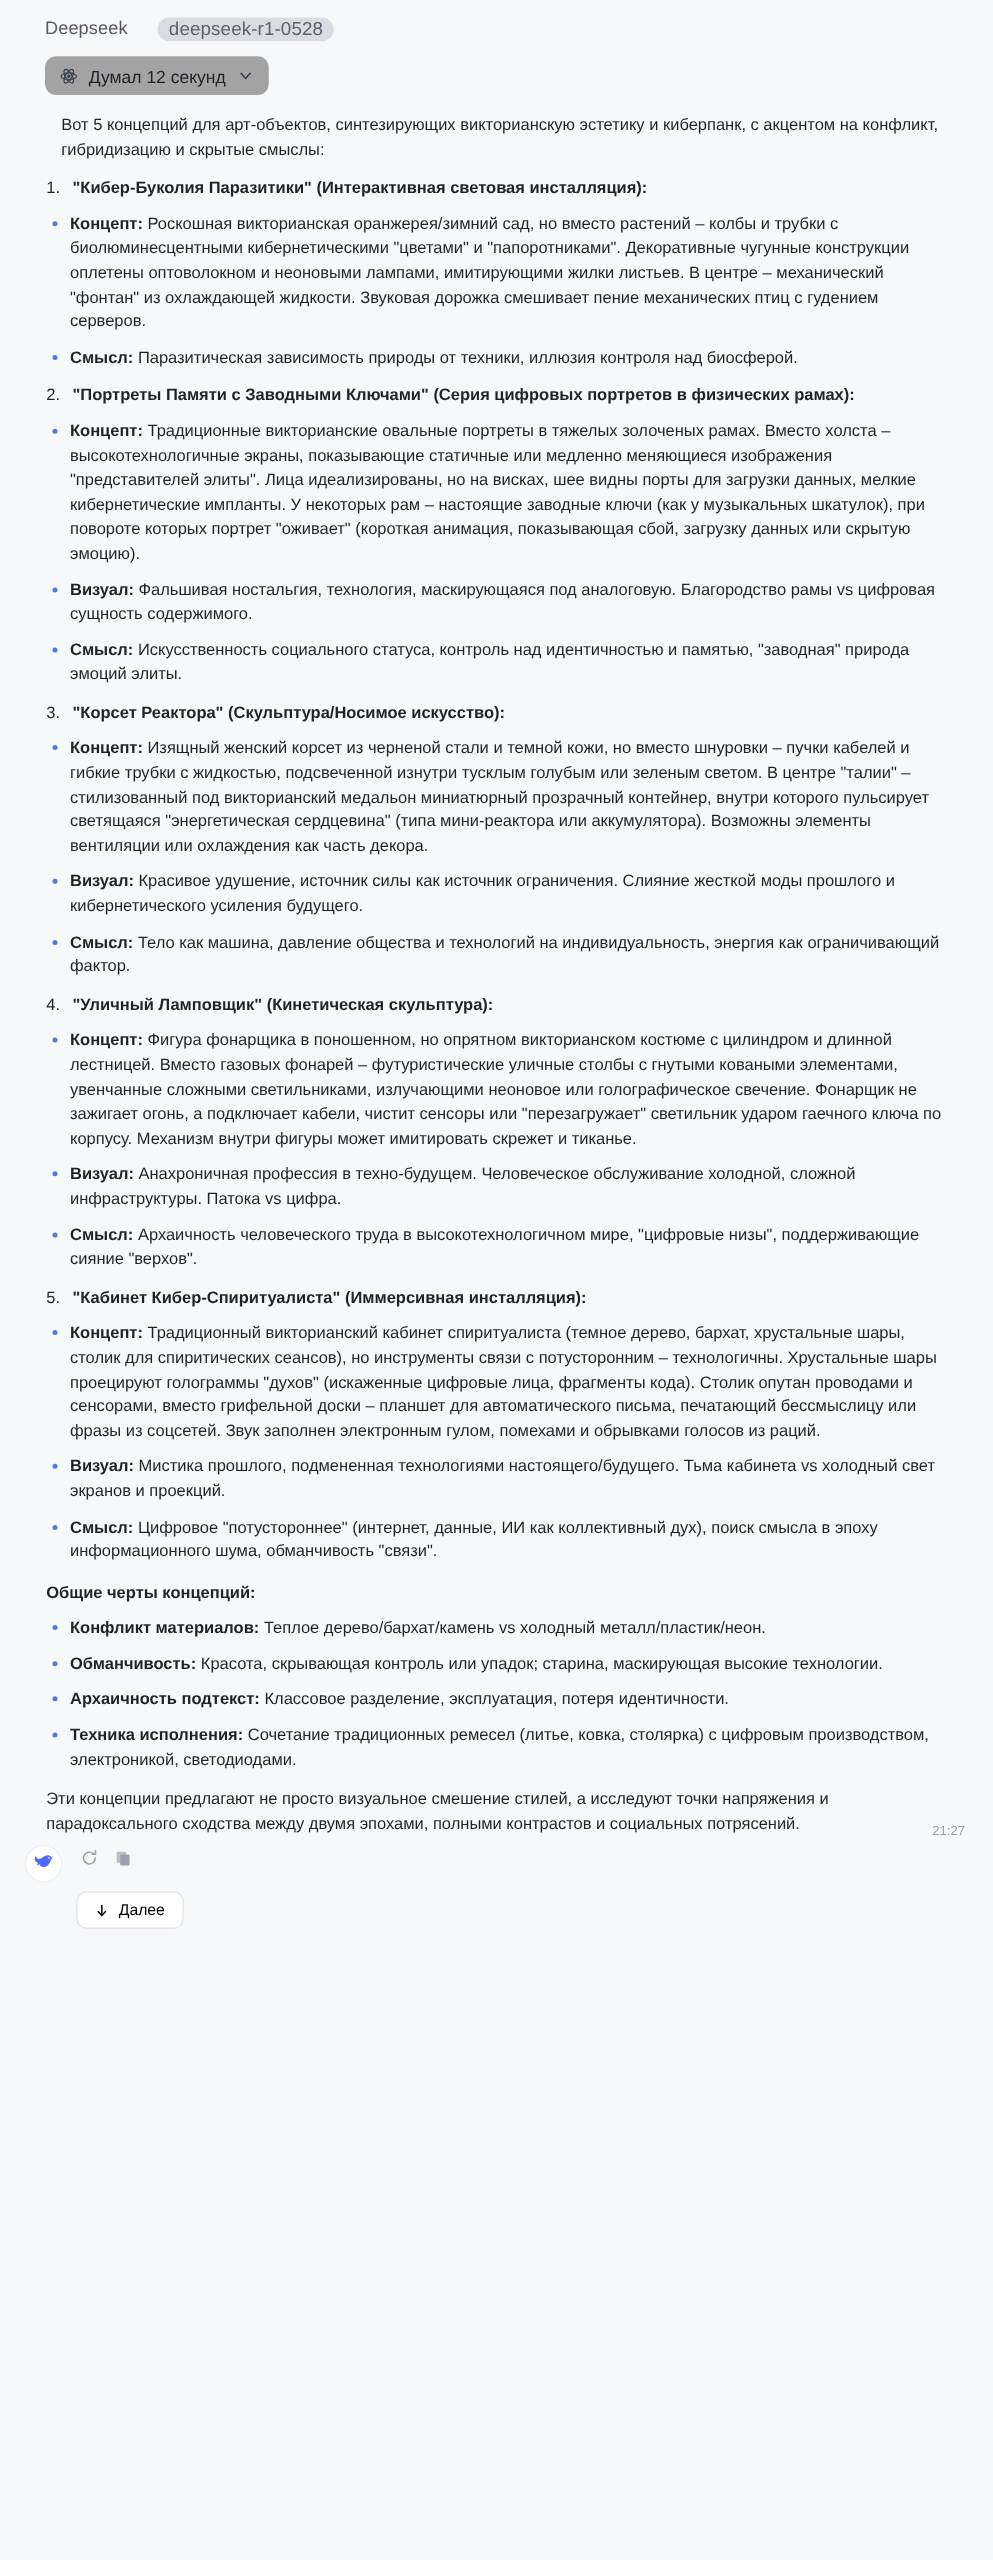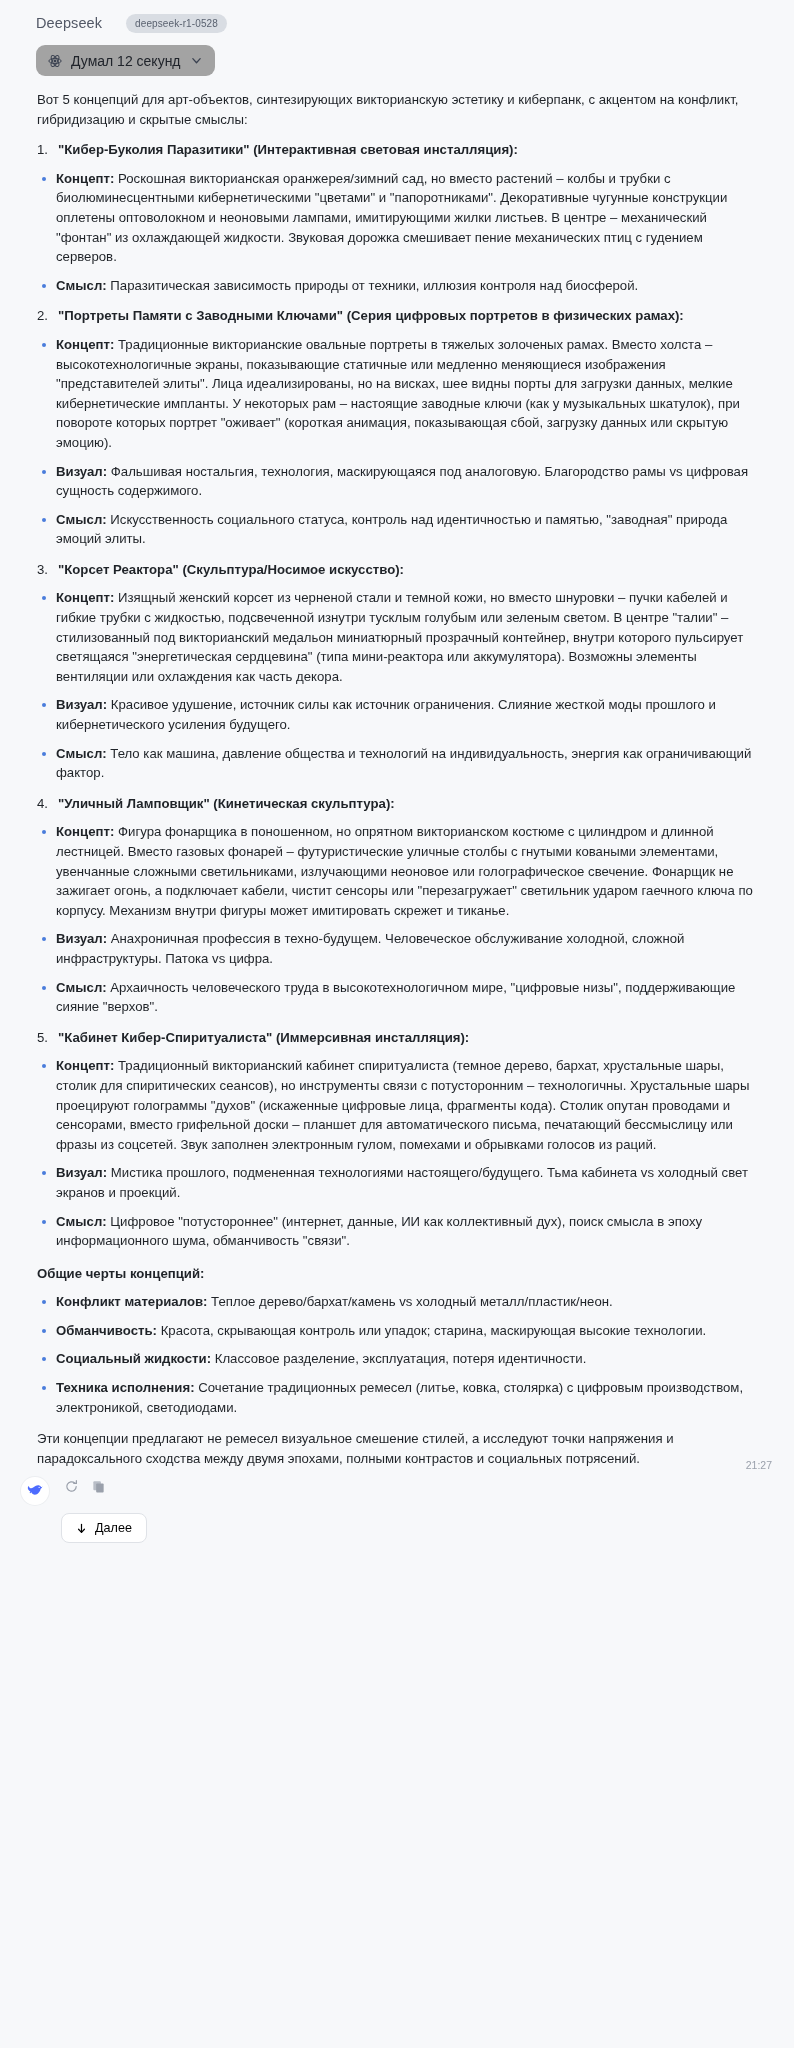--- a/index.html
+++ b/index.html
@@ -36,21 +36,21 @@
     letter-spacing: 0.1px;
   }
   .model-badge {
     display: inline-flex;
     align-items: center;
     height: 19px;
     padding: 0 9px;
     border-radius: 10px;
     background: #d9dde3;
     color: #5a6270;
-    font-size: 10px;
+    font-size: 15px;
     letter-spacing: 0.1px;
   }
 
   
   .thinking-row {
     padding-left: 20px;
     margin-top: 9px;
   }
   .thinking-pill {
     display: inline-flex;
@@ -82,21 +82,21 @@
   
   .content {
     padding-left: 21px;
     padding-right: 14px;
     margin-top: 14px;
     font-size: 13.2px;
     line-height: 19.6px;
     color: #1f2328;
   }
   .content p.intro {
-    margin: 0 0 11px 0;
+    margin: 0 0 11px 12px;
   }
   .concept {
     margin: 0 0 9px 0;
   }
   .concept-title {
     display: flex;
     align-items: flex-start;
     gap: 7px;
     font-weight: bold;
     margin: 11px 0 9px 0;
@@ -300,25 +300,25 @@
         <li><span class="lbl">Концепт:</span><span> Традиционный викторианский кабинет спиритуалиста (темное дерево, бархат, хрустальные шары, столик для спиритических сеансов), но инструменты связи с потусторонним – технологичны. Хрустальные шары проецируют голограммы "духов" (искаженные цифровые лица, фрагменты кода). Столик опутан проводами и сенсорами, вместо грифельной доски – планшет для автоматического письма, печатающий бессмыслицу или фразы из соцсетей. Звук заполнен электронным гулом, помехами и обрывками голосов из раций.</span></li>
         <li><span class="lbl">Визуал:</span><span> Мистика прошлого, подмененная технологиями настоящего/будущего. Тьма кабинета vs холодный свет экранов и проекций.</span></li>
         <li><span class="lbl">Смысл:</span><span> Цифровое "потустороннее" (интернет, данные, ИИ как коллективный дух), поиск смысла в эпоху информационного шума, обманчивость "связи".</span></li>
       </ul>
     </div>
 
     <div class="section-heading">Общие черты концепций:</div>
     <ul class="bullets">
       <li><span class="lbl">Конфликт материалов:</span><span> Теплое дерево/бархат/камень vs холодный металл/пластик/неон.</span></li>
       <li><span class="lbl">Обманчивость:</span><span> Красота, скрывающая контроль или упадок; старина, маскирующая высокие технологии.</span></li>
-      <li><span class="lbl">Социальный жидкости:</span><span> Классовое разделение, эксплуатация, потеря идентичности.</span></li>
+      <li><span class="lbl">Архаичность подтекст:</span><span> Классовое разделение, эксплуатация, потеря идентичности.</span></li>
       <li><span class="lbl">Техника исполнения:</span><span> Сочетание традиционных ремесел (литье, ковка, столярка) с цифровым производством, электроникой, светодиодами.</span></li>
     </ul>
 
-    <p class="outro">Эти концепции предлагают не ремесел визуальное смешение стилей, а исследуют точки напряжения и парадоксального сходства между двумя эпохами, полными контрастов и социальных потрясений.</p>
+    <p class="outro">Эти концепции предлагают не просто визуальное смешение стилей, а исследуют точки напряжения и парадоксального сходства между двумя эпохами, полными контрастов и социальных потрясений.</p>
   </div>
 
   <div class="footer-zone">
     <div class="avatar">
       <span>
         <svg viewBox="0 0 24 24" fill="#4d6bfe">
           <path d="M21.3 8.2c-.6.5-1.5.7-2.3.5-.4-.9-1.2-1.6-2.2-1.9-1.6-.5-3.4-.1-4.9.8-1 .6-1.9 1.4-2.9 2-1 .6-2.2 1-3.3.7-1-.3-1.8-1.1-2-2.1-.1-.4-.6-.5-.8-.2-.6.9-.8 2-.5 3.1.4 1.5 1.6 2.7 3.1 3.2-.5.5-.8 1.2-.8 1.9 0 .3.3.5.6.4.6-.2 1.1-.6 1.5-1.1.3.9.9 1.7 1.7 2.2 1.6 1 3.6 1 5.3.2 1.9-.9 3.3-2.6 4.1-4.5.3-.7.5-1.5.6-2.2.7-.4 1.3-1 1.6-1.8.2-.4.3-.8.3-1.2 0-.3-.4-.4-.6-.2z"></path>
           <circle cx="16.6" cy="9.3" r="0.85" fill="#ffffff"></circle>
         </svg>
       </span>

